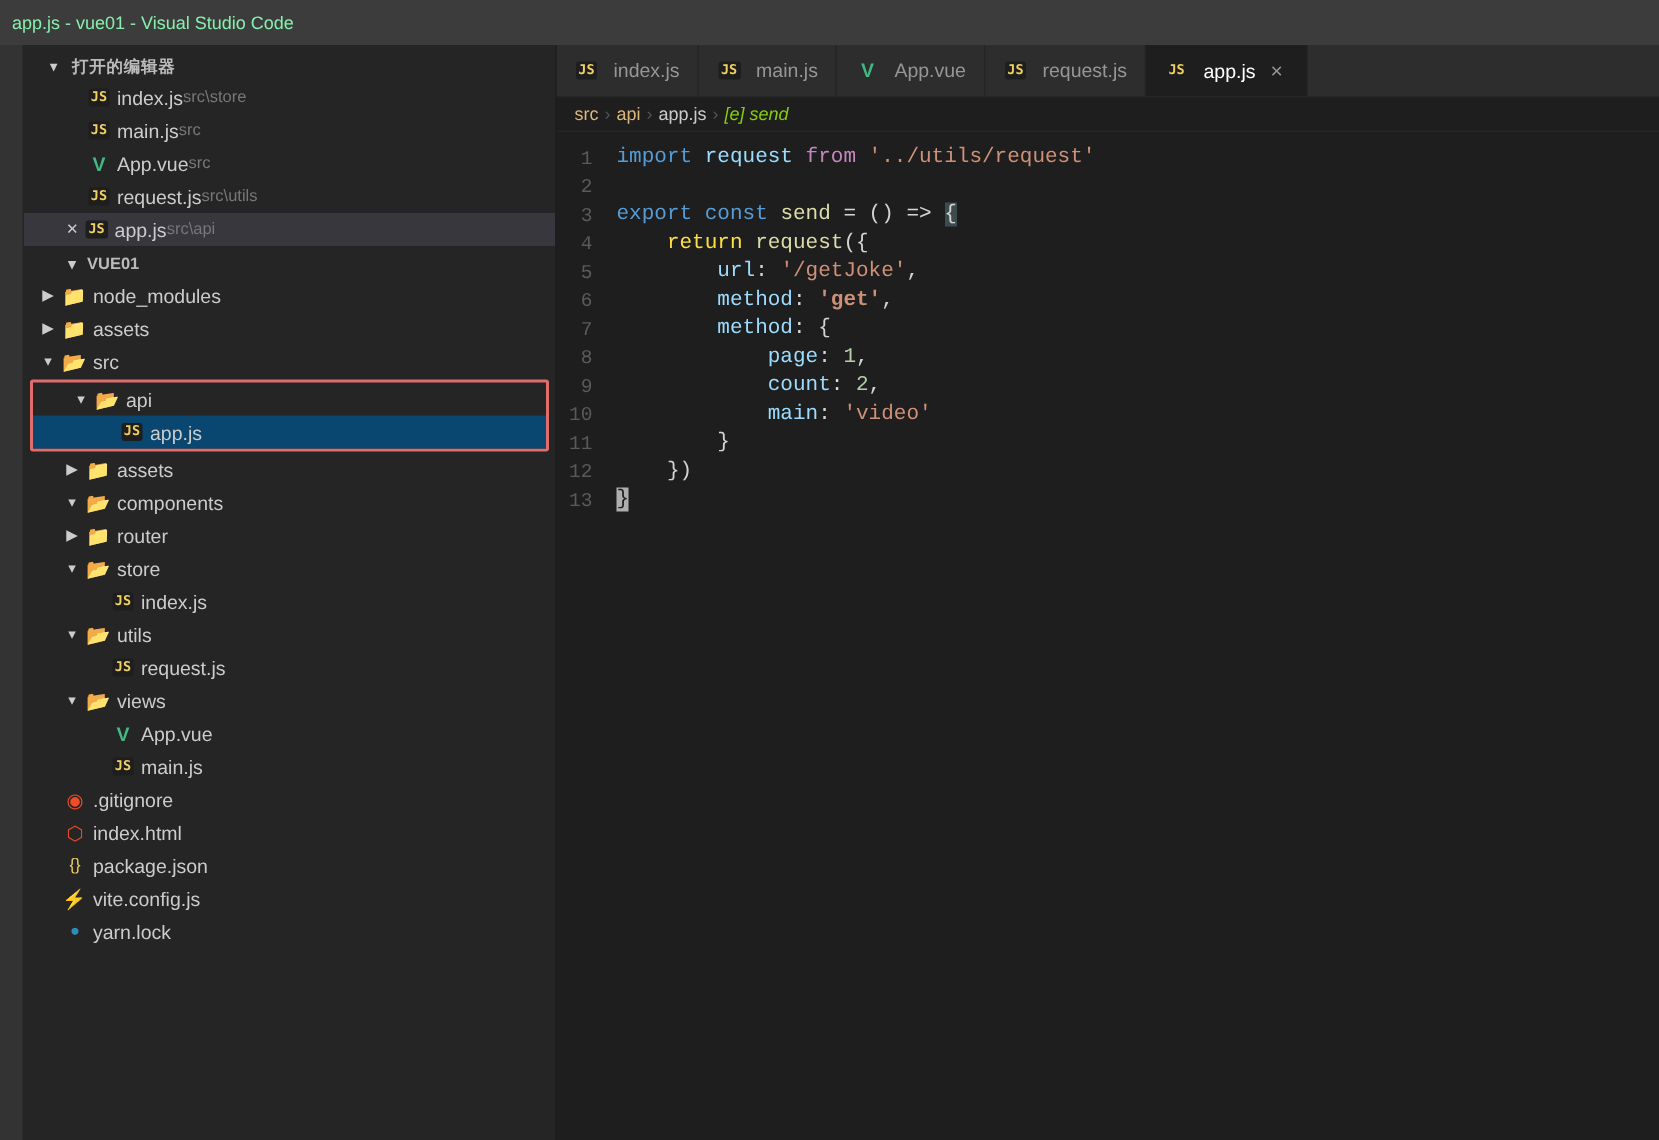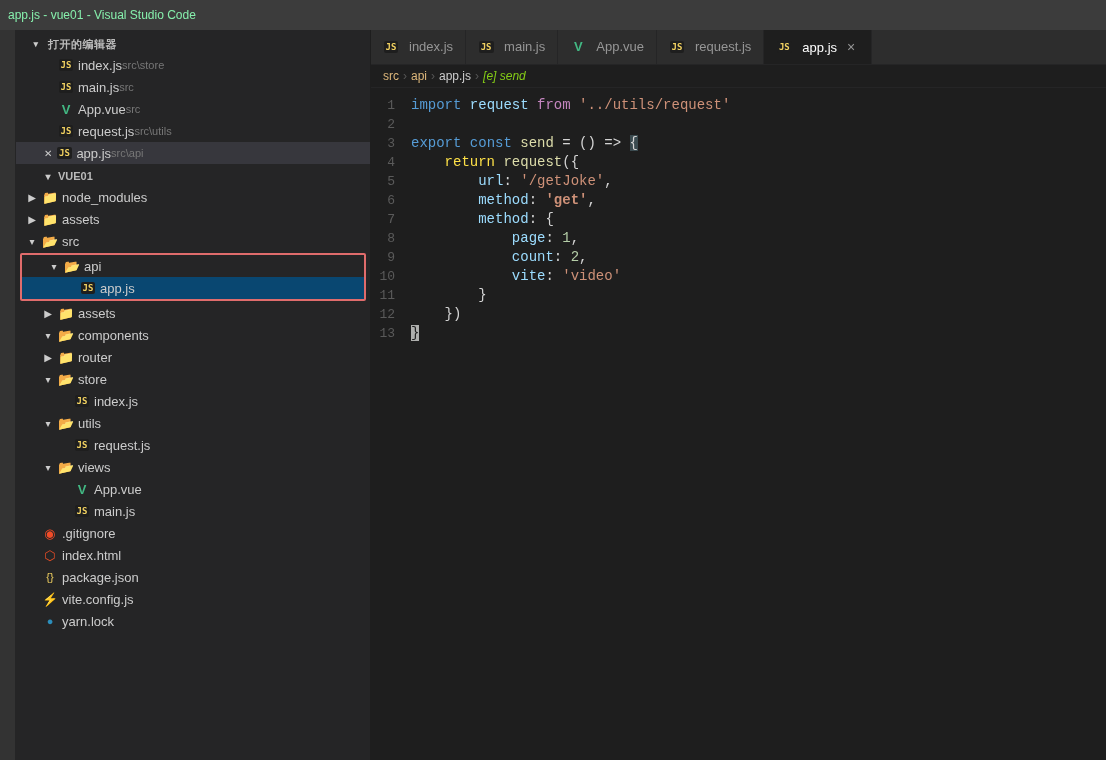--- a/index.html
+++ b/index.html
@@ -496,21 +496,21 @@
         <div class="code-line">
           <span class="line-number">8</span>
           <span class="line-content"><span style="color: rgb(212, 212, 212);">            </span><span style="color: rgb(156, 220, 254);">page</span><span style="color: rgb(212, 212, 212);">: </span><span style="color: rgb(181, 206, 168);">1</span><span style="color: rgb(212, 212, 212);">,</span></span>
         </div>
         <div class="code-line">
           <span class="line-number">9</span>
           <span class="line-content"><span style="color: rgb(212, 212, 212);">            </span><span style="color: rgb(156, 220, 254);">count</span><span style="color: rgb(212, 212, 212);">: </span><span style="color: rgb(181, 206, 168);">2</span><span style="color: rgb(212, 212, 212);">,</span></span>
         </div>
         <div class="code-line">
           <span class="line-number">10</span>
-          <span class="line-content"><span style="color: rgb(212, 212, 212);">            </span><span style="color: rgb(156, 220, 254);">vite</span><span style="color: rgb(212, 212, 212);">: </span><span style="color: rgb(206, 145, 120);">'video'</span></span>
+          <span class="line-content"><span style="color: rgb(212, 212, 212);">            </span><span style="color: rgb(156, 220, 254);">main</span><span style="color: rgb(212, 212, 212);">: </span><span style="color: rgb(206, 145, 120);">'video'</span></span>
         </div>
         <div class="code-line">
           <span class="line-number">11</span>
           <span class="line-content"><span style="color: rgb(212, 212, 212);">        </span><span style="color: rgb(212, 212, 212);">}</span></span>
         </div>
         <div class="code-line">
           <span class="line-number">12</span>
           <span class="line-content"><span style="color: rgb(212, 212, 212);">    </span><span style="color: rgb(212, 212, 212);">})</span></span>
         </div>
         <div class="code-line">

